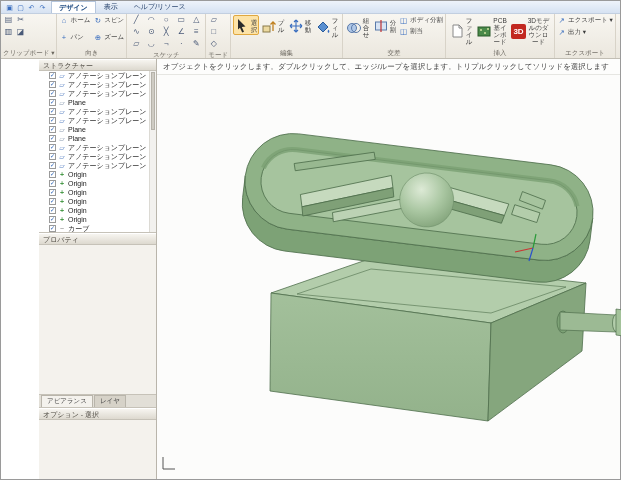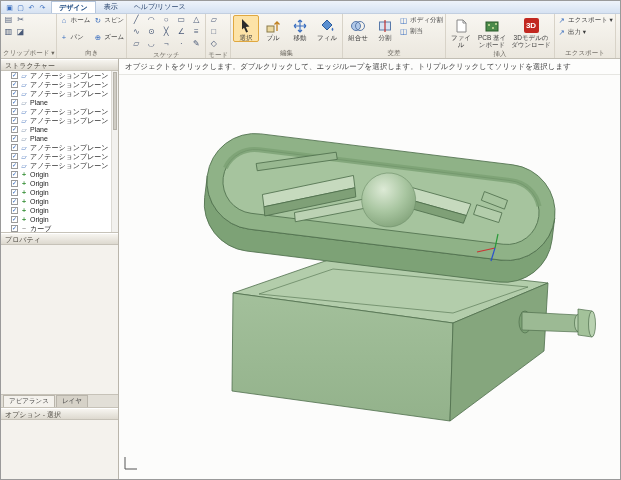--- a/index.html
+++ b/index.html
@@ -24,37 +24,37 @@
   .rlabel { height:10px; font-size:6.5px; color:#6b675f; text-align:center; line-height:10px; white-space:nowrap; }
   .icon-grid { display:grid; }
   .gicon { display:flex; align-items:center; justify-content:center; font-size:8px; color:#4a5a78; cursor:default; }
   .cb-grid { grid-template-columns:repeat(2,11px); grid-auto-rows:11px; }
   .sk-grid { grid-template-columns:repeat(5,14px); grid-auto-rows:11px; }
   .md-grid { grid-template-columns:11px; grid-auto-rows:11px; }
   .ms-grid { grid-template-columns:repeat(2,12px); grid-auto-rows:12px; }
   .orient { display:grid; grid-template-columns:auto auto; gap:0 3px; }
   .mini { display:flex; align-items:center; gap:2px; font-size:6.5px; color:#3b3b3b; height:11px; white-space:nowrap; }
   .mini .micon { width:9px; text-align:center; font-size:7.5px; color:#3a6ebf; }
-  .bigbtn { width:26px; display:flex; flex-direction:column; align-items:center; padding-top:1px;
+  .bigbtn { width:26px; display:flex; flex-direction:row; align-items:center; padding-top:1px;
             font-size:6.5px; color:#3b3b3b; border:1px solid transparent; border-radius:2px; }
   .bigbtn .bicon { width:17px; height:17px; display:flex; align-items:center; justify-content:center; }
   .bigbtn .blabel { text-align:center; line-height:7px; }
   .bigbtn.active { background:#fde3a7; border-color:#e0a840; }
   .bigbtn.wide { width:34px; }
   .bigbtn.wider { width:42px; }
   .logo3d { width:15px; height:15px; background:#c22820; border-radius:2px; color:#fff; font-weight:bold;
             font-size:8px; display:flex; align-items:center; justify-content:center; }
   .smallstack { display:flex; flex-direction:column; justify-content:flex-start; }
 
   
   .hintbar { height:16px; background:#fdfdfc; border-bottom:1px solid #e6e6e2; font-size:7.5px; color:#444;
              display:flex; align-items:center; padding-left:6px; white-space:nowrap; overflow:hidden; }
 
   
-  .main { flex:1; display:flex; min-height:0; }
+  .main { flex:1; display:flex; min-height:0;margin-left:38px; }
   .sidebar { width:118px; flex:0 0 auto; background:#eceae3; border-right:1px solid #b9b5ab;
              display:flex; flex-direction:column; }
   .shead { height:12px; flex:0 0 auto; background:linear-gradient(#f7f5f0,#ddd9cf); border-top:1px solid #fff;
            border-bottom:1px solid #c6c2b8; color:#4a463e; line-height:11px; padding-left:4px; font-size:7px; }
   .tree { height:162px; flex:0 0 auto; background:#fff; overflow:hidden; position:relative; border-bottom:1px solid #c6c2b8; }
   .tree-row { height:9px; display:flex; align-items:center; gap:2px; padding-left:10px; cursor:default; }
   .cbx { width:7px; height:7px; flex:0 0 auto; border:1px solid #9a9a9a; background:#fff; font-size:6px;
          line-height:5px; color:#2a62b8; text-align:center; }
   .ticon { font-size:7px; line-height:7px; width:8px; text-align:center; }
   .ticon.aplane { color:#5b83c4; }

